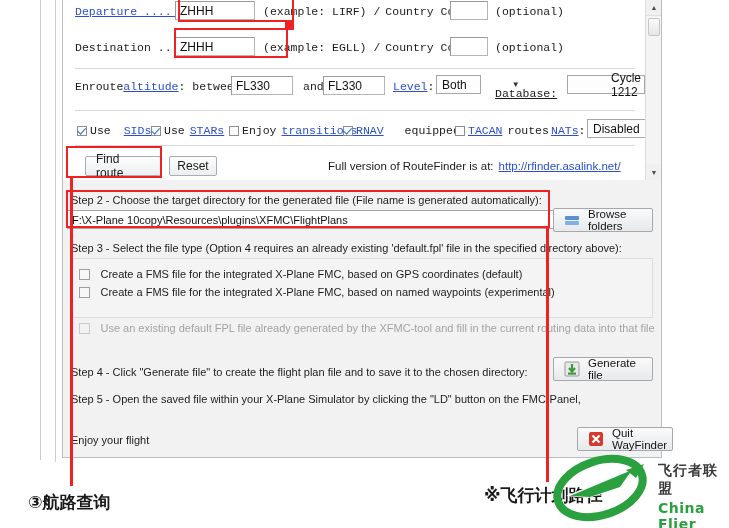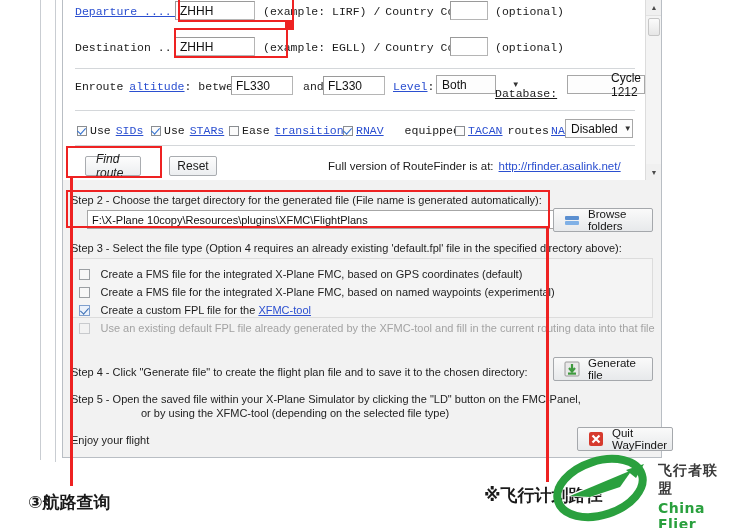--- a/index.html
+++ b/index.html
@@ -174,98 +174,98 @@
         <span>(example: EGLL) /</span>
         <span style="margin-left:5px;">Country Code:</span>
       </div>
       <div class="txtbox" style="position:absolute; left:387px; top:37px; width:38px;"></div>
       <div class="row mono" style="left:432px; top:41px;">(optional)</div>
 
       <div class="hr" style="left:12px; top:68px; width:560px;"></div>
 
       <div class="row mono" style="left:12px; top:80px;">
         <span>Enroute</span>
-        <span class="lnk" style="margin-left:6px;">altitude</span>
+        <span class="lnk" style="">altitude</span>
         <span style="margin-left:0px;">: between</span>
       </div>
       <div class="txtbox" style="position:absolute; left:168px; top:76px; width:62px;">FL330</div>
       <div class="row mono" style="left:240px; top:80px;">and</div>
       <div class="txtbox" style="position:absolute; left:260px; top:76px; width:62px;">FL330</div>
       <div class="row mono" style="left:330px; top:80px;">
         <span class="lnk">Level</span>
         <span>:</span>
       </div>
-      <div class="combo" style="position:absolute; left:373px; top:75px; width:60px;gap:39px;">
+      <div class="combo" style="position:absolute; left:373px; top:75px; width:45px;gap:39px;">
         <span>Both</span>
         <span class="car">▼</span>
       </div>
       <div class="row mono" style="left:432px; top:87px;text-decoration:underline;">Database:</div>
       <div class="combo" style="position:absolute; left:504px; top:75px; width:78px;padding-left:43px;">
         <span>Cycle 1212</span>
         <span class="car">▼</span>
       </div>
 
       <div class="hr" style="left:12px; top:110px; width:560px;"></div>
 
       <div class="row mono" style="left:14px; top:124px;">
         <span class="cbx on"></span>
         <span>Use</span>
-        <span class="lnk" style="margin-left:5px;">SIDs</span>
+        <span class="lnk" style="margin-left:13px;">SIDs</span>
       </div>
       <div class="row mono" style="left:88px; top:124px;">
         <span class="cbx on"></span>
         <span>Use</span>
         <span class="lnk" style="margin-left:5px;">STARs</span>
       </div>
       <div class="row mono" style="left:166px; top:124px;">
         <span class="cbx"></span>
-        <span>Ease</span>
+        <span>Enjoy</span>
         <span class="lnk" style="margin-left:5px;">transitions</span>
       </div>
       <div class="row mono" style="left:280px; top:124px;">
         <span class="cbx on"></span>
         <span class="lnk">RNAV</span>
         <span style="margin-left:21px;">equipped</span>
       </div>
       <div class="row mono" style="left:392px; top:124px;">
         <span class="cbx"></span>
         <span class="lnk">TACAN</span>
         <span style="margin-left:5px;">routes</span>
       </div>
       <div class="row mono" style="left:488px; top:124px;">
         <span class="lnk">NATs</span>
         <span>:</span>
       </div>
-      <div class="combo" style="position:absolute; left:502px; top:119px; width:68px;">
+      <div class="combo" style="position:absolute; left:524px; top:119px; width:68px;">
         <span>Disabled</span>
         <span class="car">▼</span>
       </div>
 
       <div class="hr" style="left:12px; top:145px; width:560px;"></div>
 
-      <div class="btn" style="position:absolute; left:22px; top:156px; width:56px;font-style:italic;">Find route</div>
+      <div class="btn" style="position:absolute; left:22px; top:156px; width:76px;">Find route</div>
       <div class="btn" style="position:absolute; left:106px; top:156px; width:48px;">Reset</div>
 
       <div class="row" style="left:265px; top:160px; font-size:11.5px; color:#1b1b1b;">
         <span>Full version of RouteFinder is at:</span>
         <span class="lnk" style="margin-left:5px;">http://rfinder.asalink.net/</span>
       </div>
     </div>
 
     <div id="top-scroll">
       <div class="sb-up">▲</div>
       <div class="sb-thumb"></div>
       <div class="sb-dn">▼</div>
     </div>
   </div>
 
   <div id="bottom-panel">
 
     <div class="stxt" style="position:absolute; left:8px; top:14px;">Step 2 - Choose the target directory for the generated file (File name is generated automatically):</div>
-    <div class="pathbox" style="left:24px; top:30px; width:528px;">F:\X-Plane 10copy\Resources\plugins\XFMC\FlightPlans</div>
+    <div class="pathbox" style="left:4px; top:30px; width:528px;">F:\X-Plane 10copy\Resources\plugins\XFMC\FlightPlans</div>
     <div class="wbtn" style="left:490px; top:28px; width:100px;">
       <span class="glyph">
         <svg viewBox="0 0 16 16" width="16" height="16">
           <rect x="1" y="4" width="14" height="4" rx="1" fill="#5b8fd0"></rect>
           <rect x="1" y="9" width="14" height="4" rx="1" fill="#7fb0e6"></rect>
         </svg>
       </span>
       <span>Browse folders</span>
     </div>
 
@@ -276,44 +276,39 @@
     <div style="position:absolute; left:16px; top:84px;">
       <span class="cbx3"></span>
       <span class="stxt">Create a FMS file for the integrated X-Plane FMC, based on GPS coordinates (default)</span>
     </div>
 
     <div style="position:absolute; left:16px; top:102px;">
       <span class="cbx3"></span>
       <span class="stxt">Create a FMS file for the integrated X-Plane FMC, based on named waypoints (experimental)</span>
     </div>
 
-    <div style="position:absolute; left:16px; top:120px;">
-      <span class="cbx3 on"></span>
-      <span class="stxt">Create a custom FPL file for the </span><span class="stxt lnk" style="text-decoration:underline; color:#2b4fd0;">XFMC-tool</span>
-    </div>
 
     <div style="position:absolute; left:16px; top:138px;">
       <span class="cbx3 off-dim"></span>
       <span class="stxt dim">Use an existing default FPL file already generated by the XFMC-tool and fill in the current routing data into that file</span>
     </div>
 
     <div class="stxt" style="position:absolute; left:8px; top:186px;">Step 4 - Click "Generate file" to create the flight plan file and to save it to the chosen directory:</div>
     <div class="wbtn" style="left:490px; top:177px; width:100px;">
       <span class="glyph">
         <svg viewBox="0 0 16 16" width="16" height="16">
           <rect x="1" y="1" width="14" height="14" rx="1" fill="#e9e9e9" stroke="#9a9a9a"></rect>
           <path d="M8 3 L8 9 M5 7 L8 10.5 L11 7" stroke="#3f9a3f" stroke-width="2.2" fill="none"></path>
           <rect x="4" y="11.5" width="8" height="2.2" fill="#3f9a3f"></rect>
         </svg>
       </span>
       <span>Generate file</span>
     </div>
 
     <div class="stxt" style="position:absolute; left:8px; top:213px;">Step 5 - Open the saved file within your X-Plane Simulator by clicking the "LD" button on the FMC-Panel,</div>
-    <div class="stxt" style="position:absolute; left:78px; top:227px;">or by using the XFMC-tool (depending on the selected file type)</div>
 
     <div class="stxt" style="position:absolute; left:8px; top:254px;">Enjoy your flight</div>
     <div class="wbtn" style="left:514px; top:247px; width:96px;">
       <span class="glyph">
         <svg viewBox="0 0 16 16" width="16" height="16">
           <rect x="1" y="1" width="14" height="14" rx="2" fill="#d63a2e"></rect>
           <path d="M4.5 4.5 L11.5 11.5 M11.5 4.5 L4.5 11.5" stroke="#ffffff" stroke-width="2.2"></path>
         </svg>
       </span>
       <span>Quit WayFinder</span>

